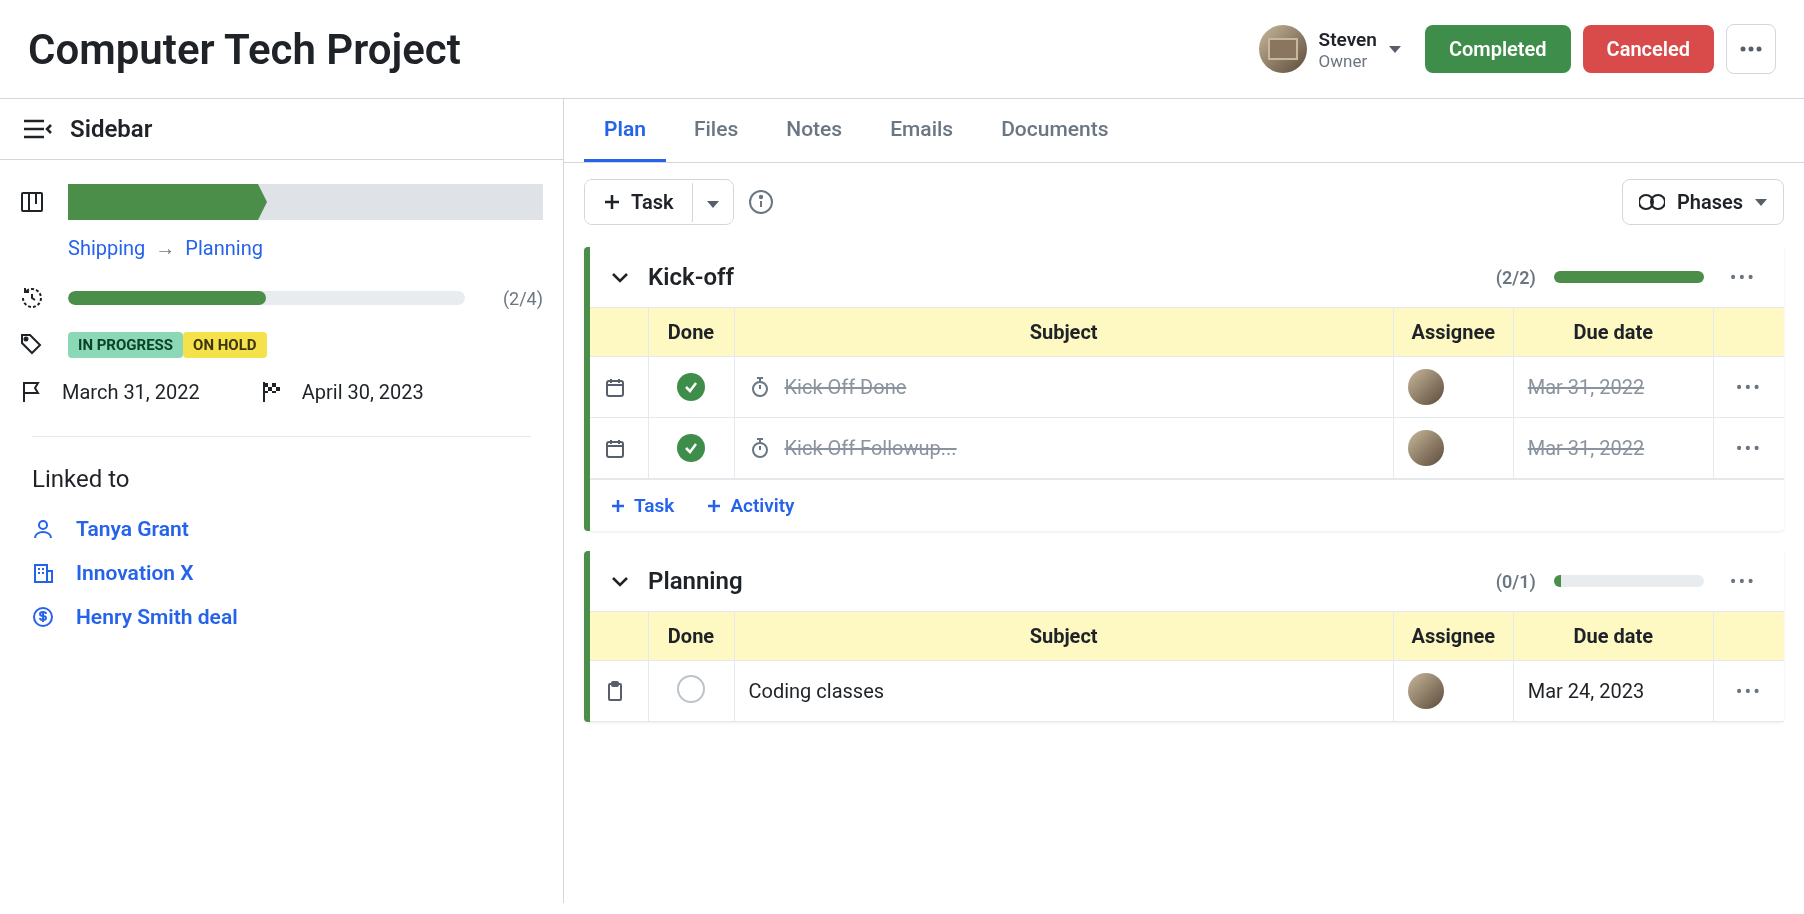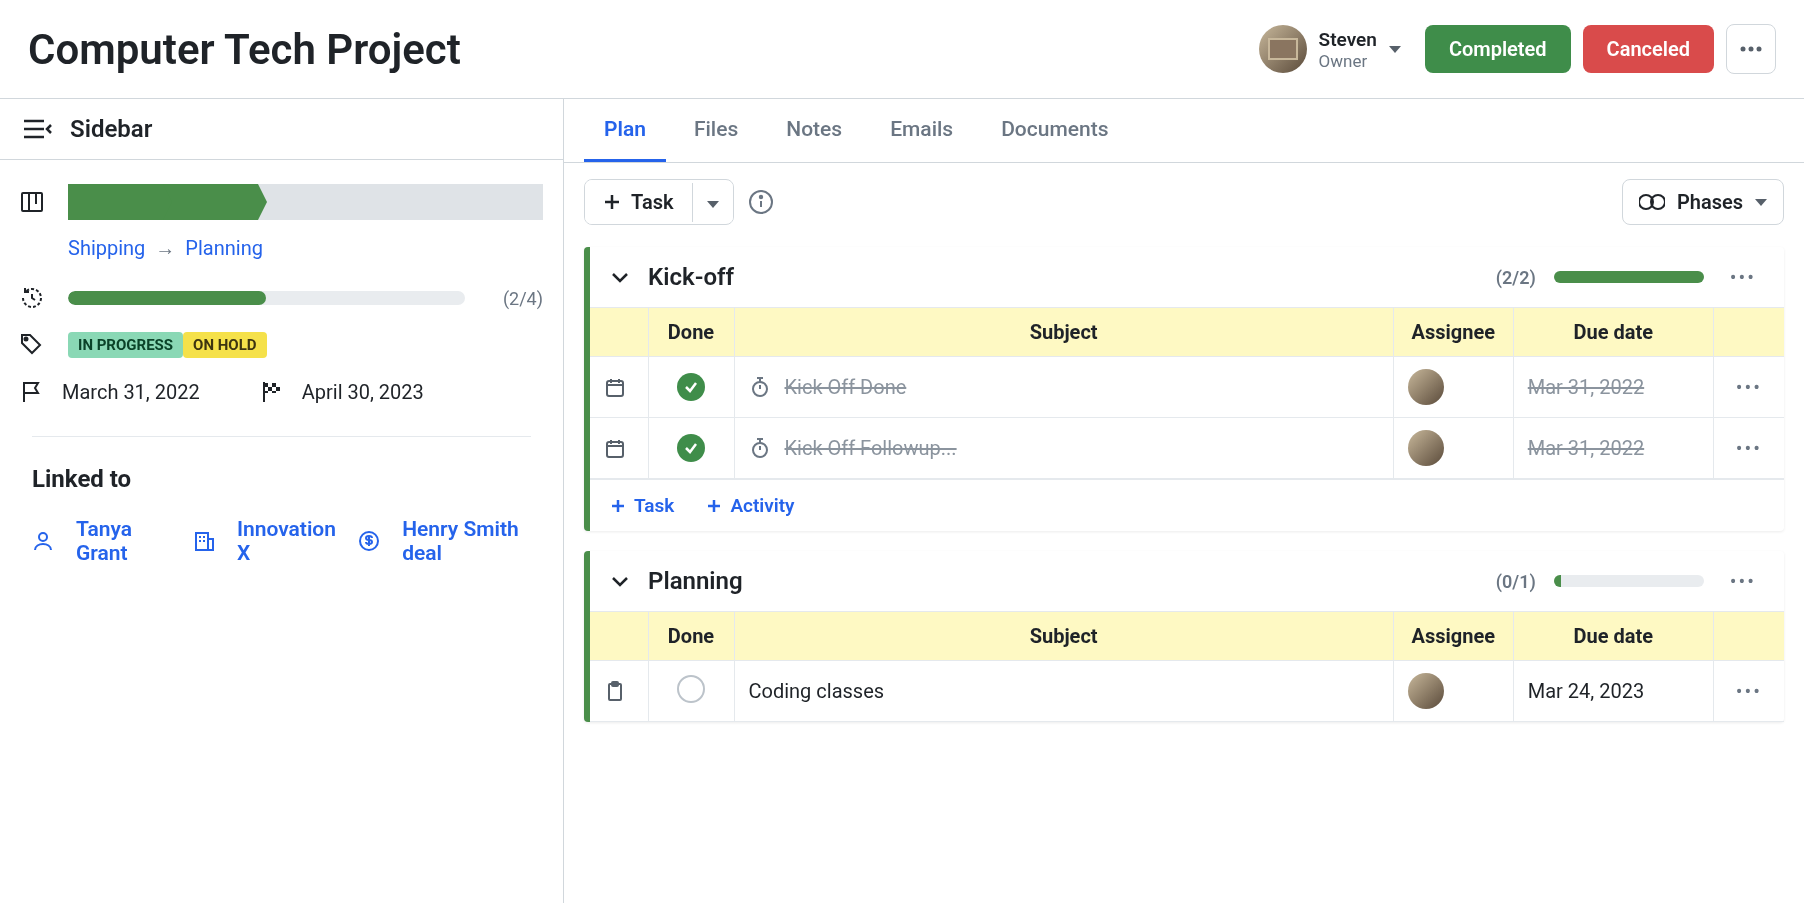--- a/index.html
+++ b/index.html
@@ -35,22 +35,22 @@
 .progress-bar{flex:1;height:14px;background:#e9ecef;border-radius:7px;overflow:hidden;position:relative}
 .progress-fill{height:100%;background:#4a8e4a;border-radius:7px}
 .progress-label{font-size:18px;color:#6b7683;margin-left:16px}
 .tags{display:flex;}
 .tag{padding:4px 10px;font-size:15px;font-weight:700;border-radius:4px}
 .tag-inprogress{background:#8ad8b5;color:#0a4228}
 .tag-onhold{background:#f5e14a;color:#3d3410}
 .dates{display:flex;gap:60px;margin-bottom:32px}
 .date-item{display:flex;align-items:center;gap:18px;font-size:20px}
 .divider{height:1px;background:#e5e9ed;margin:20px 12px 28px}
-.linked-title{font-size:24px;font-weight:700;margin-left:12px;margin-bottom:24px}
-.linked-list{display:flex;flex-direction:row;gap:20px;padding-left:12px}
+.linked-title{font-size:24px;font-weight:400;margin-left:12px;margin-bottom:24px}
+.linked-list{display:flex;flex-direction:column;gap:20px;padding-left:12px}
 .linked-item{display:flex;align-items:center;gap:22px;font-size:21px;color:#2563eb;font-weight:600;cursor:pointer}
 .linked-item svg{color:#2563eb}
 .main{flex:1;display:flex;flex-direction:column}
 .tabs{display:flex;gap:8px;padding:0 20px;border-bottom:1px solid #d1d7dc}
 .tab{padding:18px 20px;font-size:21px;color:#6b7683;cursor:pointer;border-bottom:3px solid transparent;font-weight:500}
 .tab.active{color:#2563eb;border-bottom-color:#2563eb;font-weight:600}
 .toolbar{display:flex;align-items:center;padding:16px 20px;gap:14px}
 .btn-task{display:flex;align-items:center;border:1px solid #d1d7dc;border-radius:8px;overflow:hidden}
 .btn-task-main{display:flex;align-items:center;gap:10px;padding:10px 18px;font-size:20px;font-weight:600;cursor:pointer;background:#fff}
 .btn-task-drop{padding:10px 14px;border-left:1px solid #d1d7dc;cursor:pointer;background:#fff}

